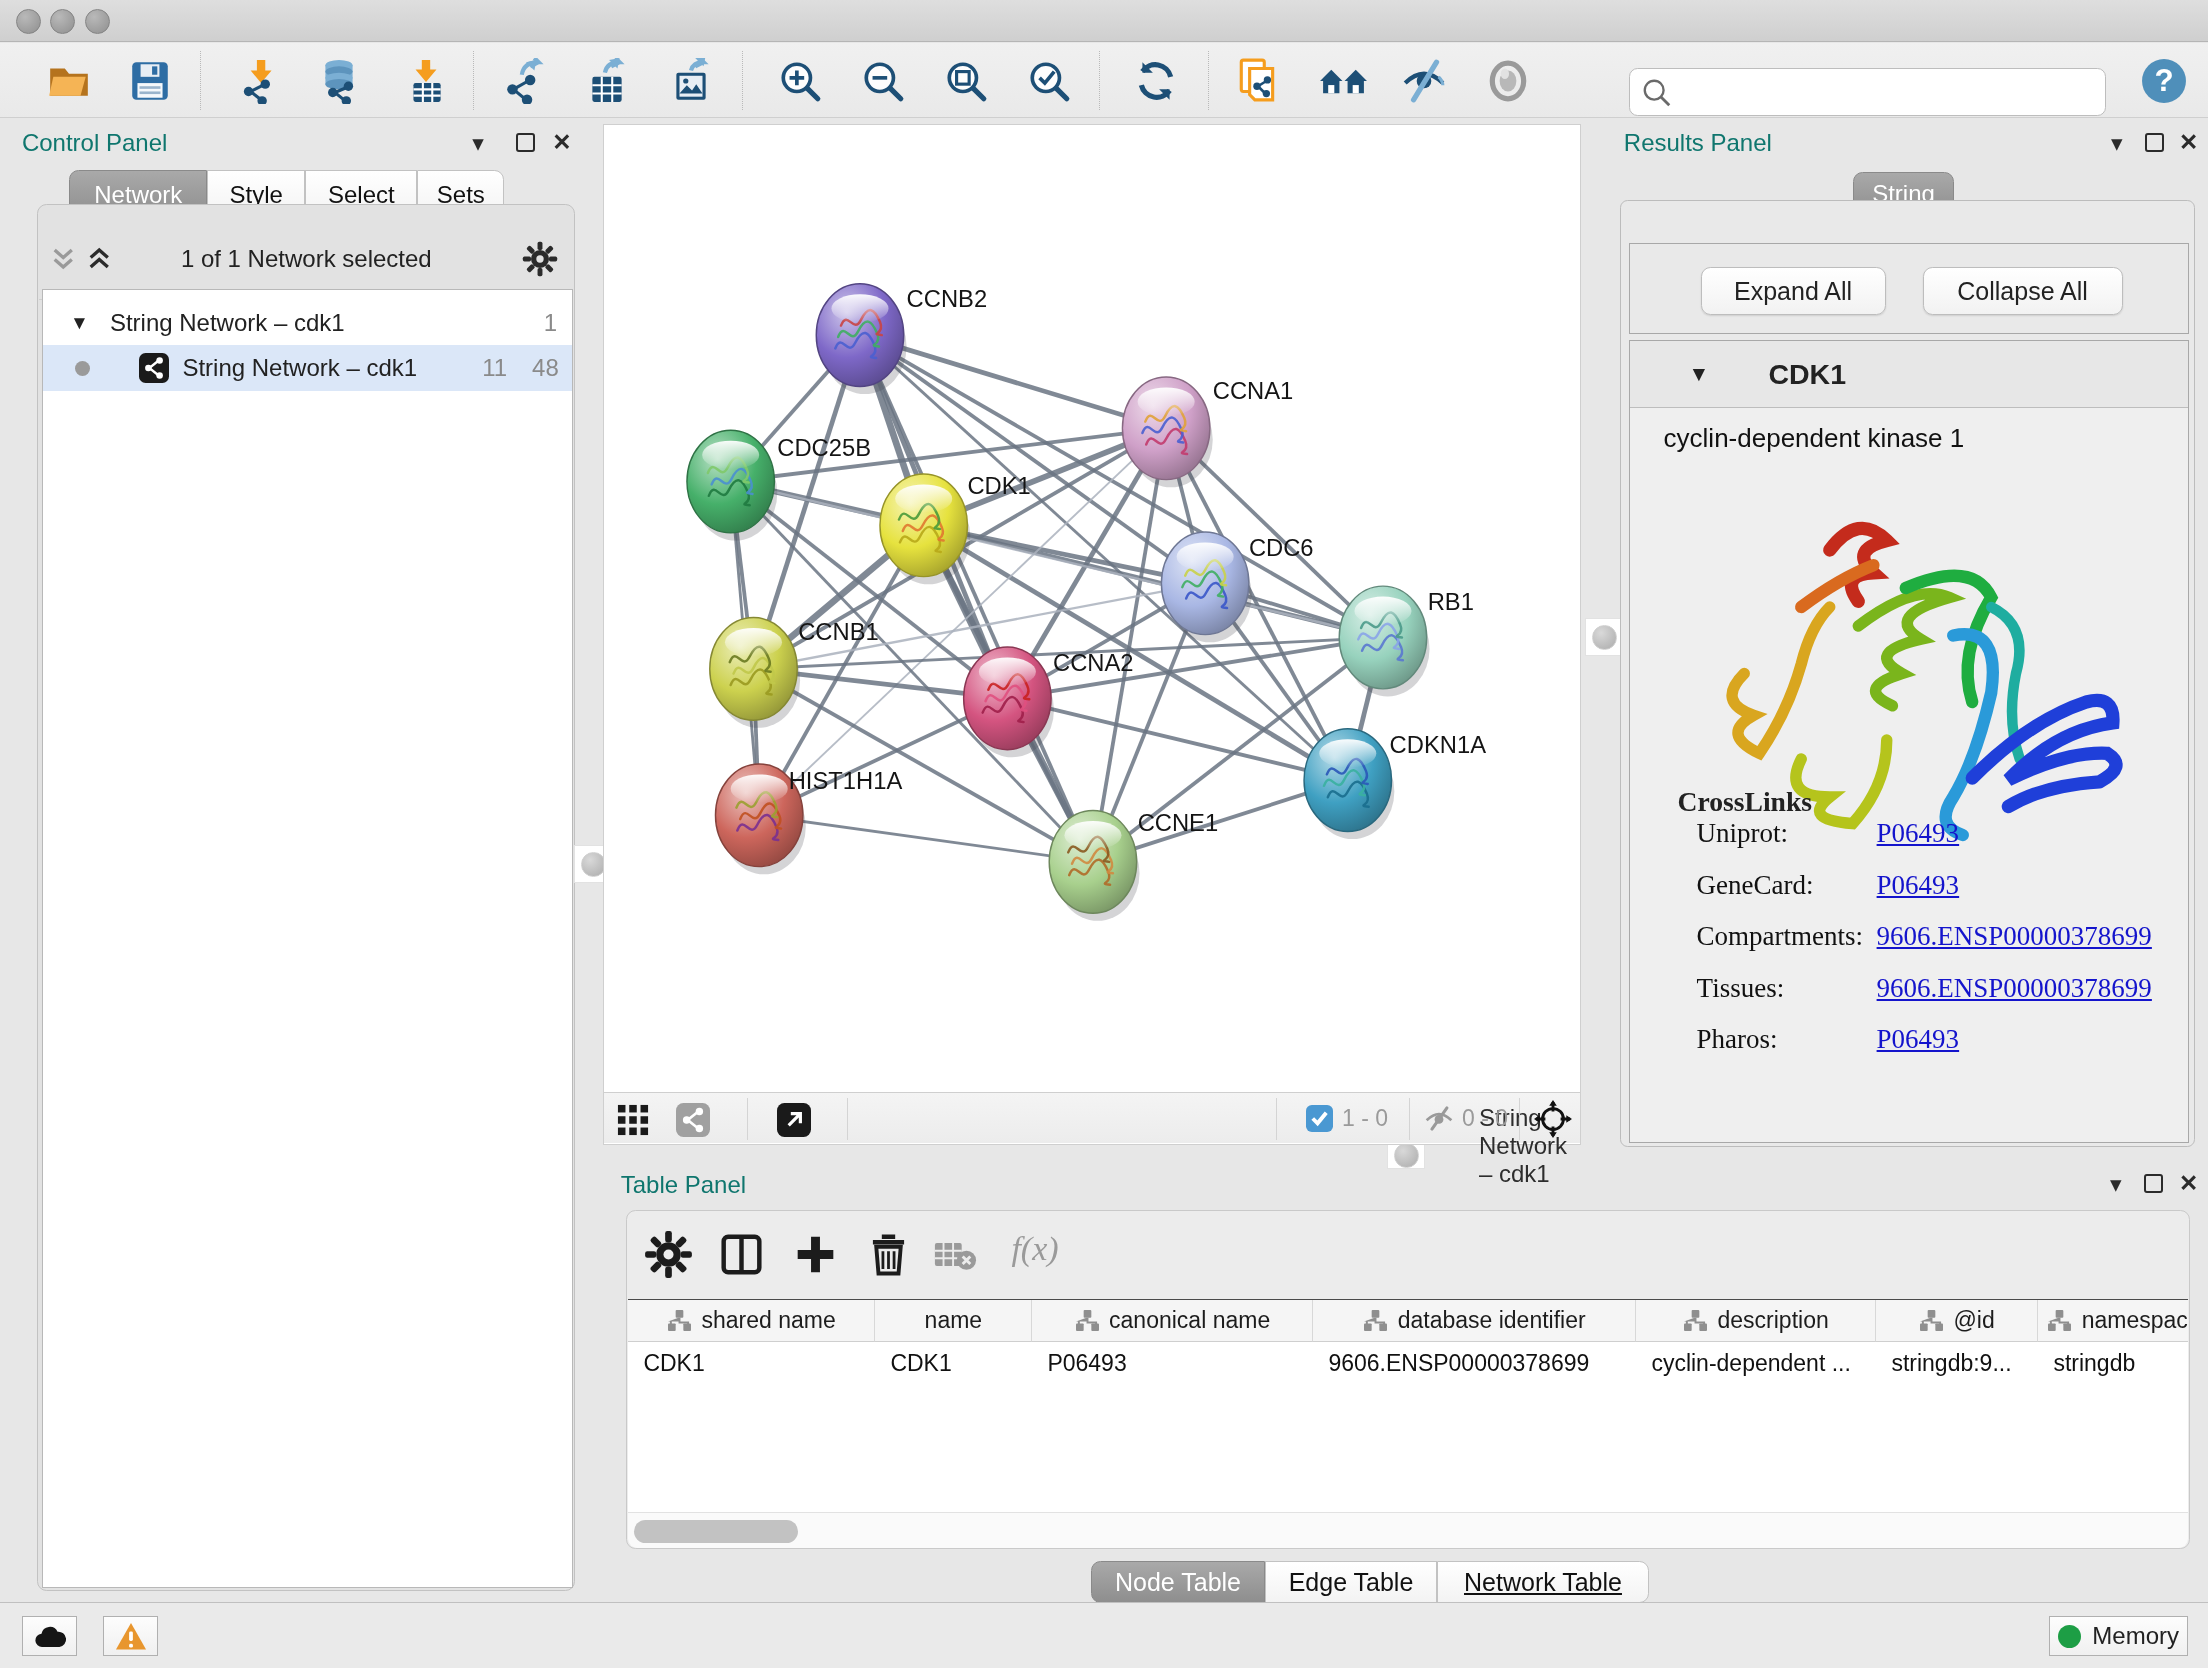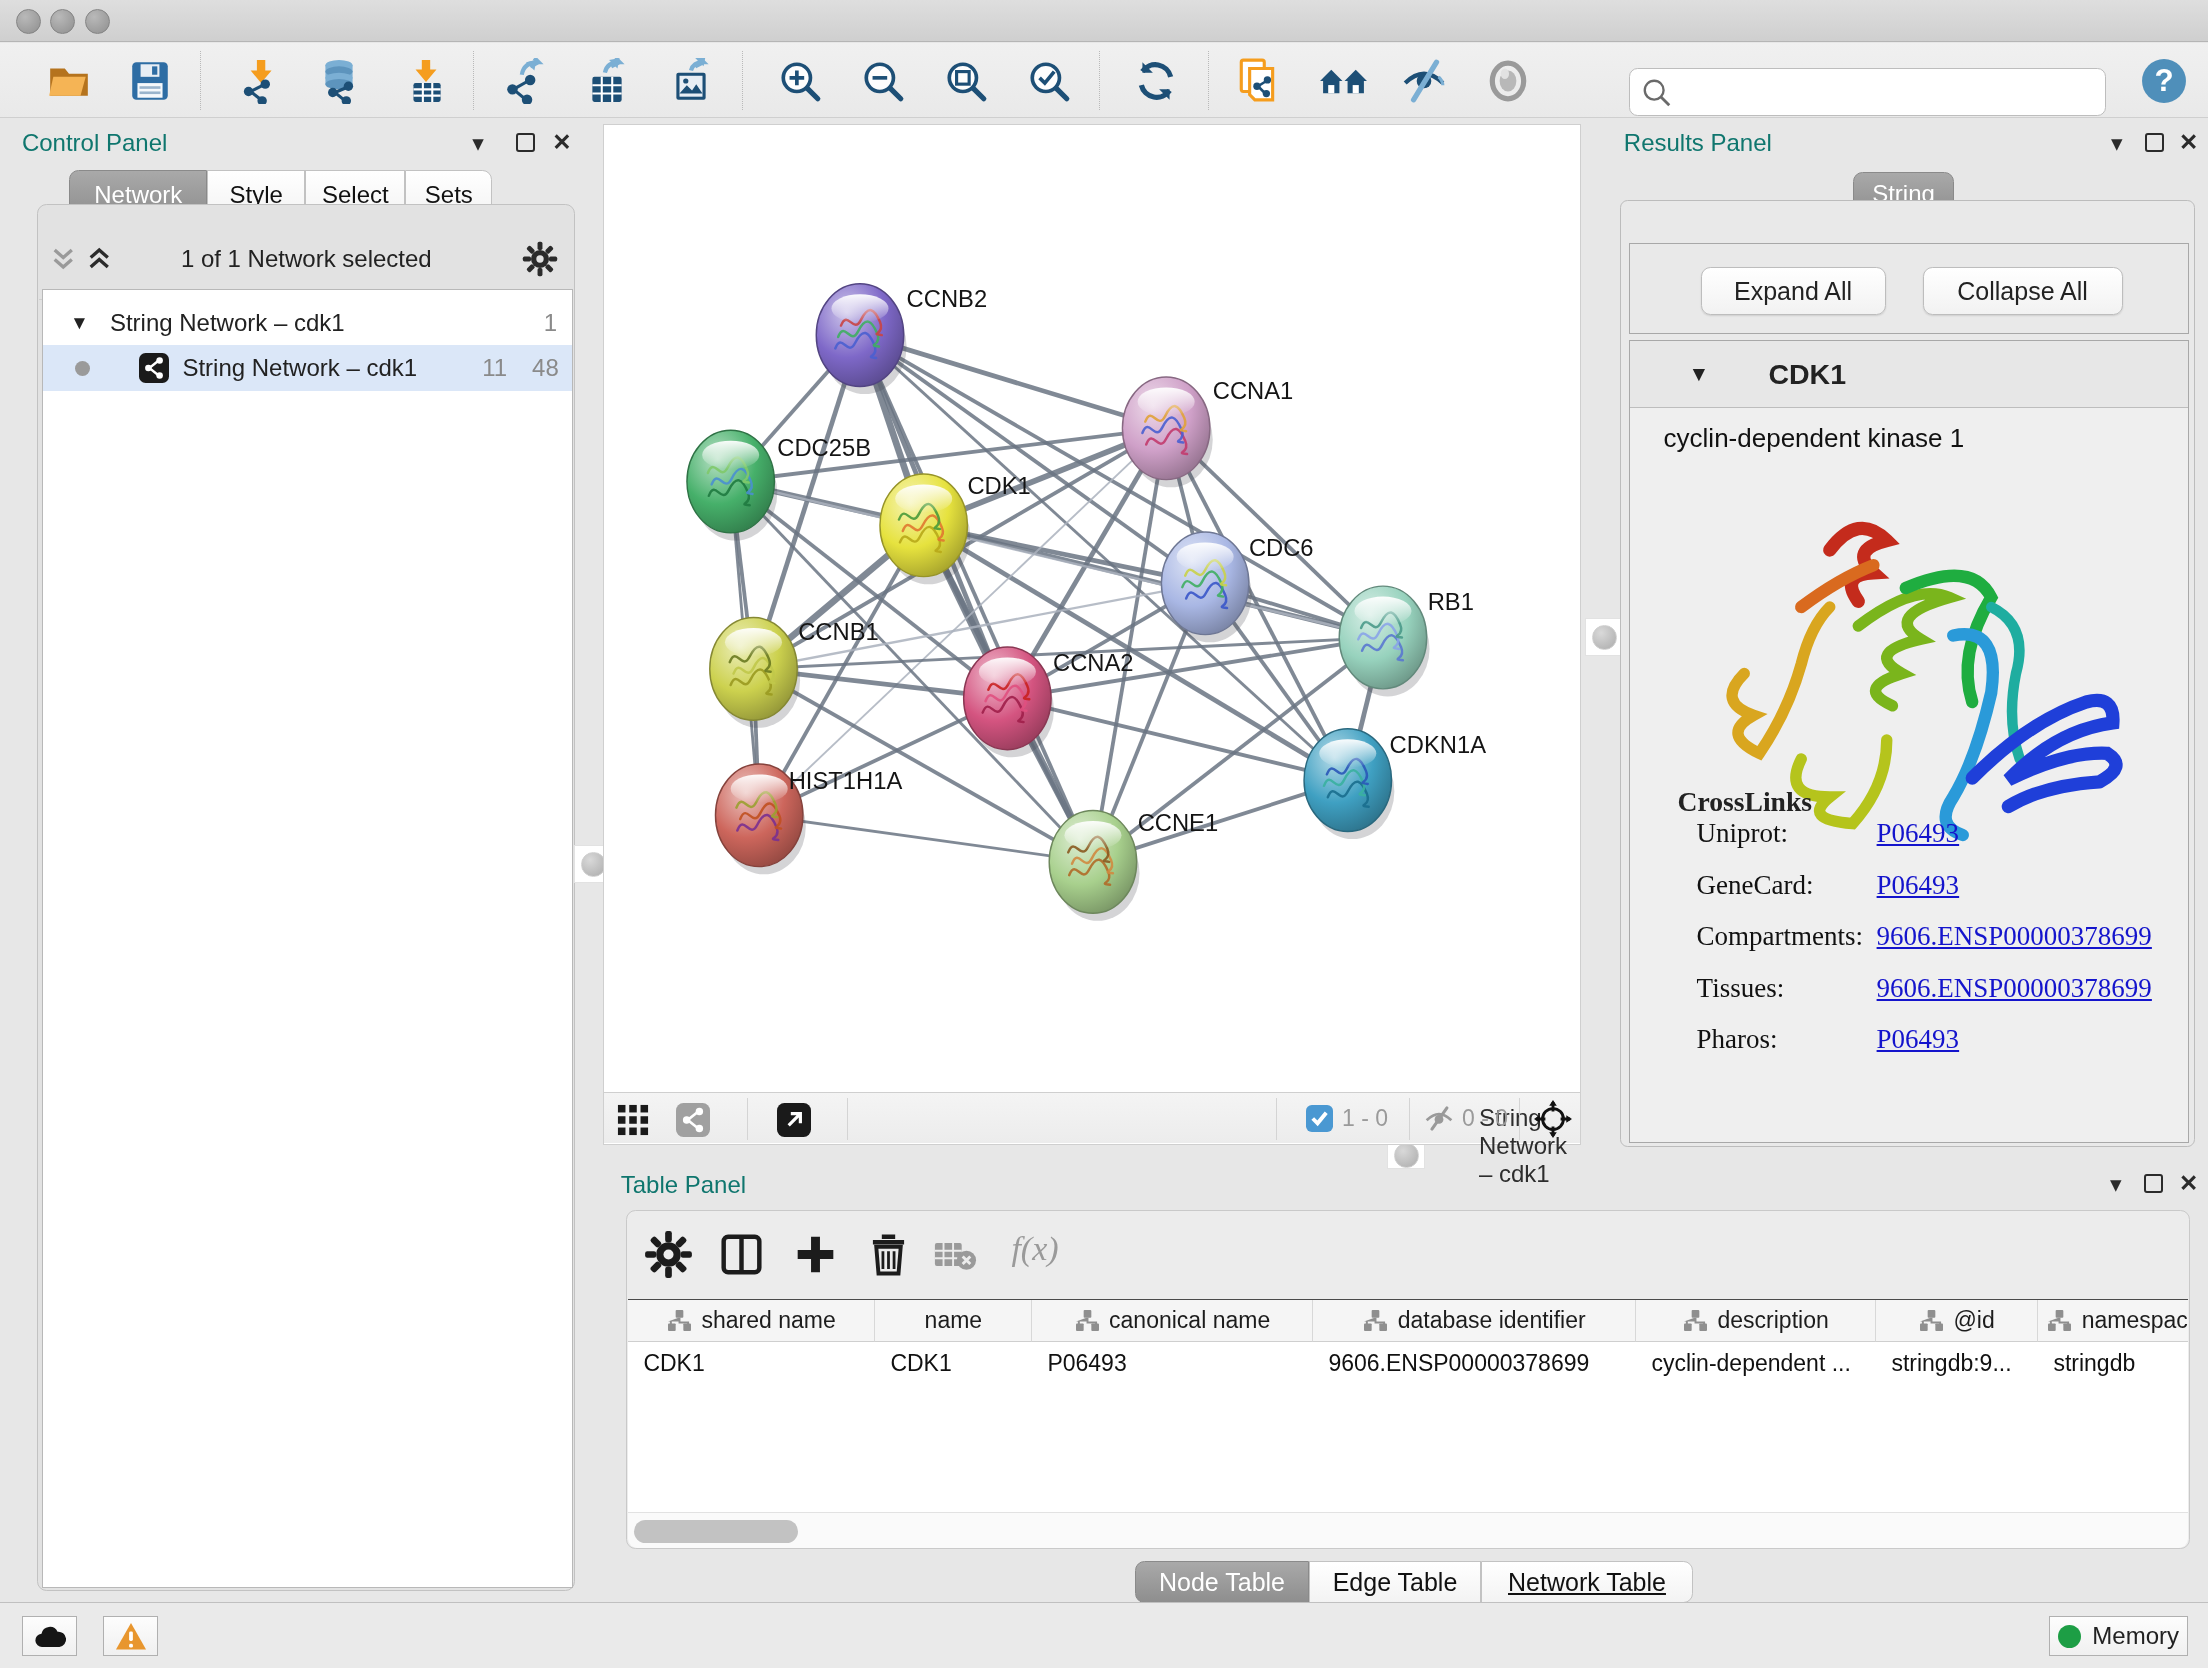--- a/index.html
+++ b/index.html
@@ -80,21 +80,21 @@
   
   #table-panel{left:615px;top:1163px;width:1582px;height:439px;}
   #tp-box{left:11.4px;top:47px;width:1564px;height:339px;border:1px solid #c9c9c9;border-radius:9.5px;background:#ececec;}
   .tp-ico{top:19px;width:49px;height:49px;cursor:pointer;}
   #tbl{left:1px;top:88px;width:1560px;height:213px;background:#fff;border-top:1.9px solid #4a4a4a;overflow:hidden;}
   .th{top:0;height:42px;background:#f5f5f5;border-bottom:1px solid #cfcfcf;border-right:1px solid #d8d8d8;
     display:flex;align-items:center;justify-content:center;font-size:23px;color:#1c1c1c;gap:9.5px;overflow:hidden;}
   .td{top:42px;height:42px;display:flex;align-items:center;padding-left:15px;font-size:23px;color:#111;overflow:hidden;white-space:nowrap;}
   #tp-scroll{left:1px;top:301px;width:1560px;height:36px;background:#fafafa;border-top:1px solid #e2e2e2;border-radius:0 0 9.5px 9.5px;}
   #tp-thumb{left:5.7px;top:6.7px;width:164px;height:23px;border-radius:11.4px;background:#c2c2c2;}
-  #tbl-tabs{left:520px;top:398px;height:30px;display:flex;text-align:center;}
+  #tbl-tabs{left:476px;top:398px;height:30px;display:flex;text-align:center;}
   #tbl-tabs .tab{height:42px;font-size:25px;}
 
   
   #statusbar{left:0;top:1602px;width:2208px;height:67px;background:#eaeaea;border-top:1px solid #c0c0c0;}
   .sb-btn{top:13.3px;height:40px;background:linear-gradient(#fdfdfd,#f0f0f0);border:1.9px solid #b0b0b0;
     display:flex;align-items:center;justify-content:center;cursor:pointer;text-align:center;}
 
   .ico-tree{width:25px;height:23px;flex:0 0 auto;}
   text{font-family:"Liberation Sans",sans-serif;}
 </style>
@@ -256,21 +256,21 @@
     <span class="ph-box abs" style="left:502px;top:8.6px"></span>
     <span class="ph-ico abs" style="left:538px;top:6.7px;font-weight:bold">✕</span>
 
     <div class="abs" style="left:55px;top:46px;display:flex">
       <div class="tab first active" style="width:138px">
           <span>Network</span>
         </div>
       <div class="tab" style="width:98px">
           <span>Style</span>
         </div>
-      <div class="tab" style="width:100px">
+      <div class="tab" style="width:112px">
           <span>Select</span>
         </div>
       <div class="tab last" style="width:87px">
           <span>Sets</span>
         </div>
     </div>
 
     <div id="cp-box" class="abs">
       <div id="cp-gearrow" class="abs">
         <svg class="abs" style="left:9.5px;top:28.5px;width:28.5px;height:25px" viewBox="0 0 30 26">

